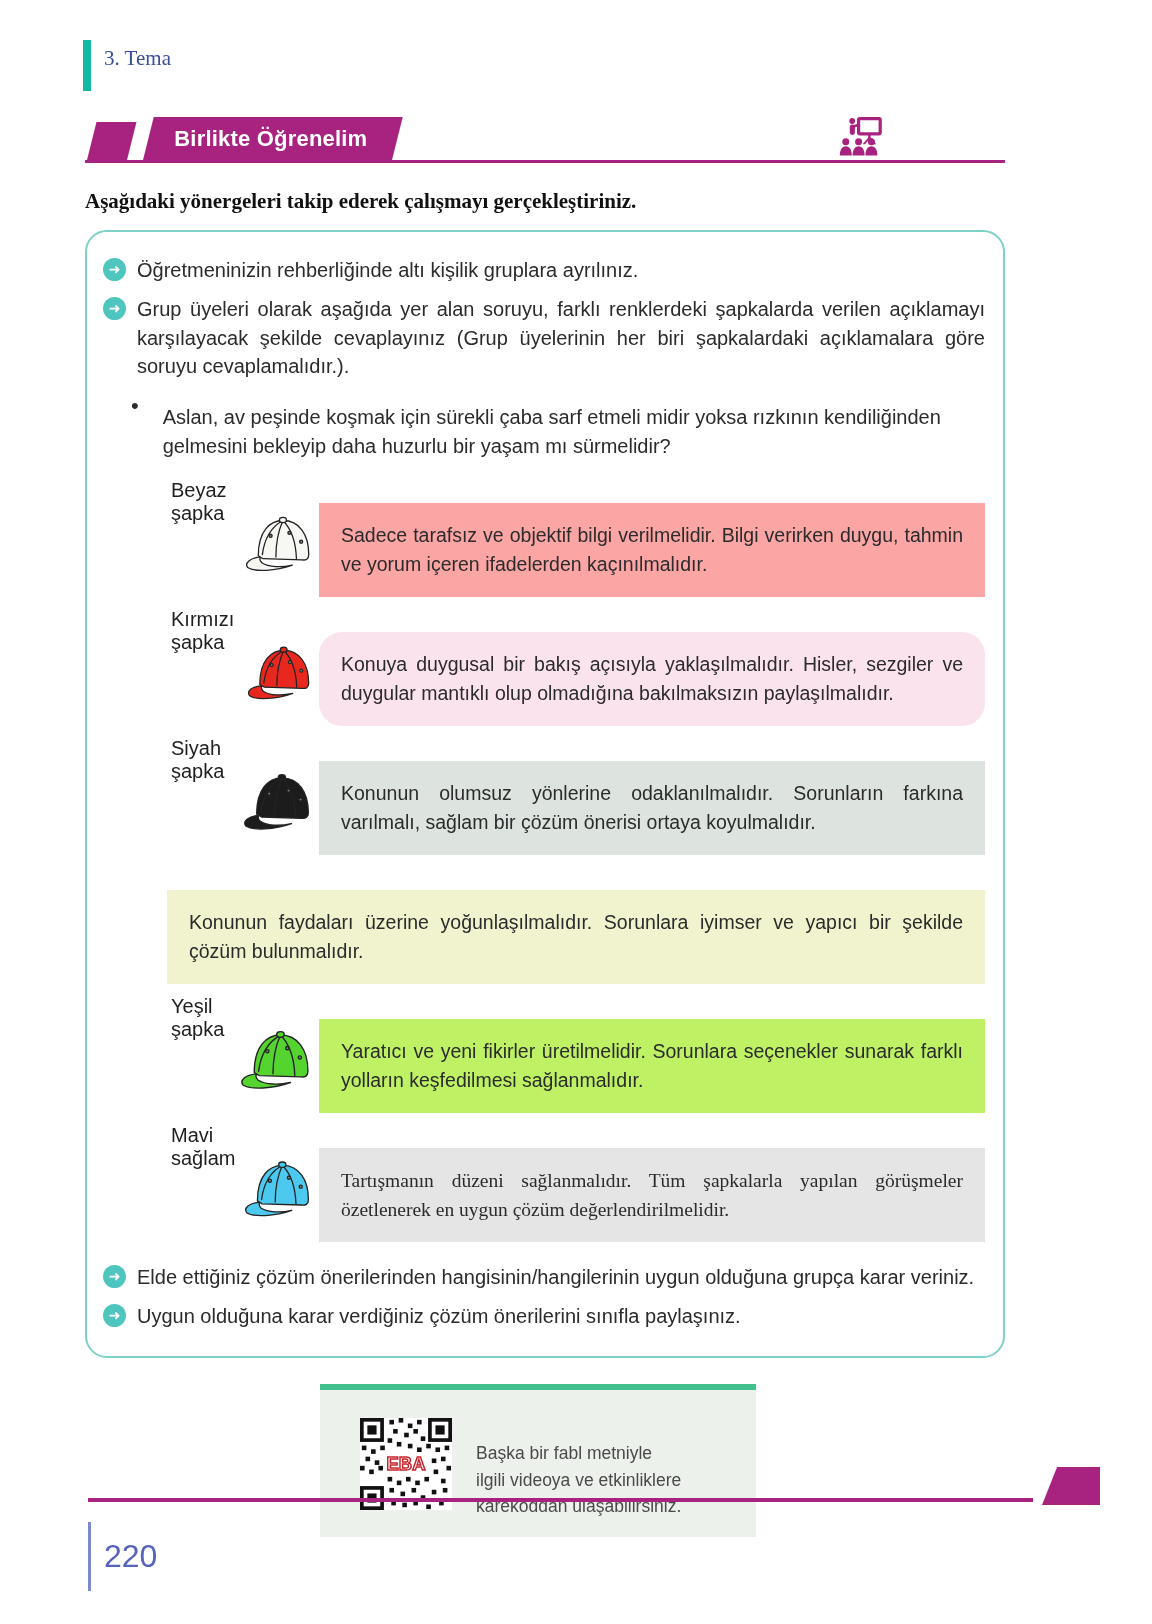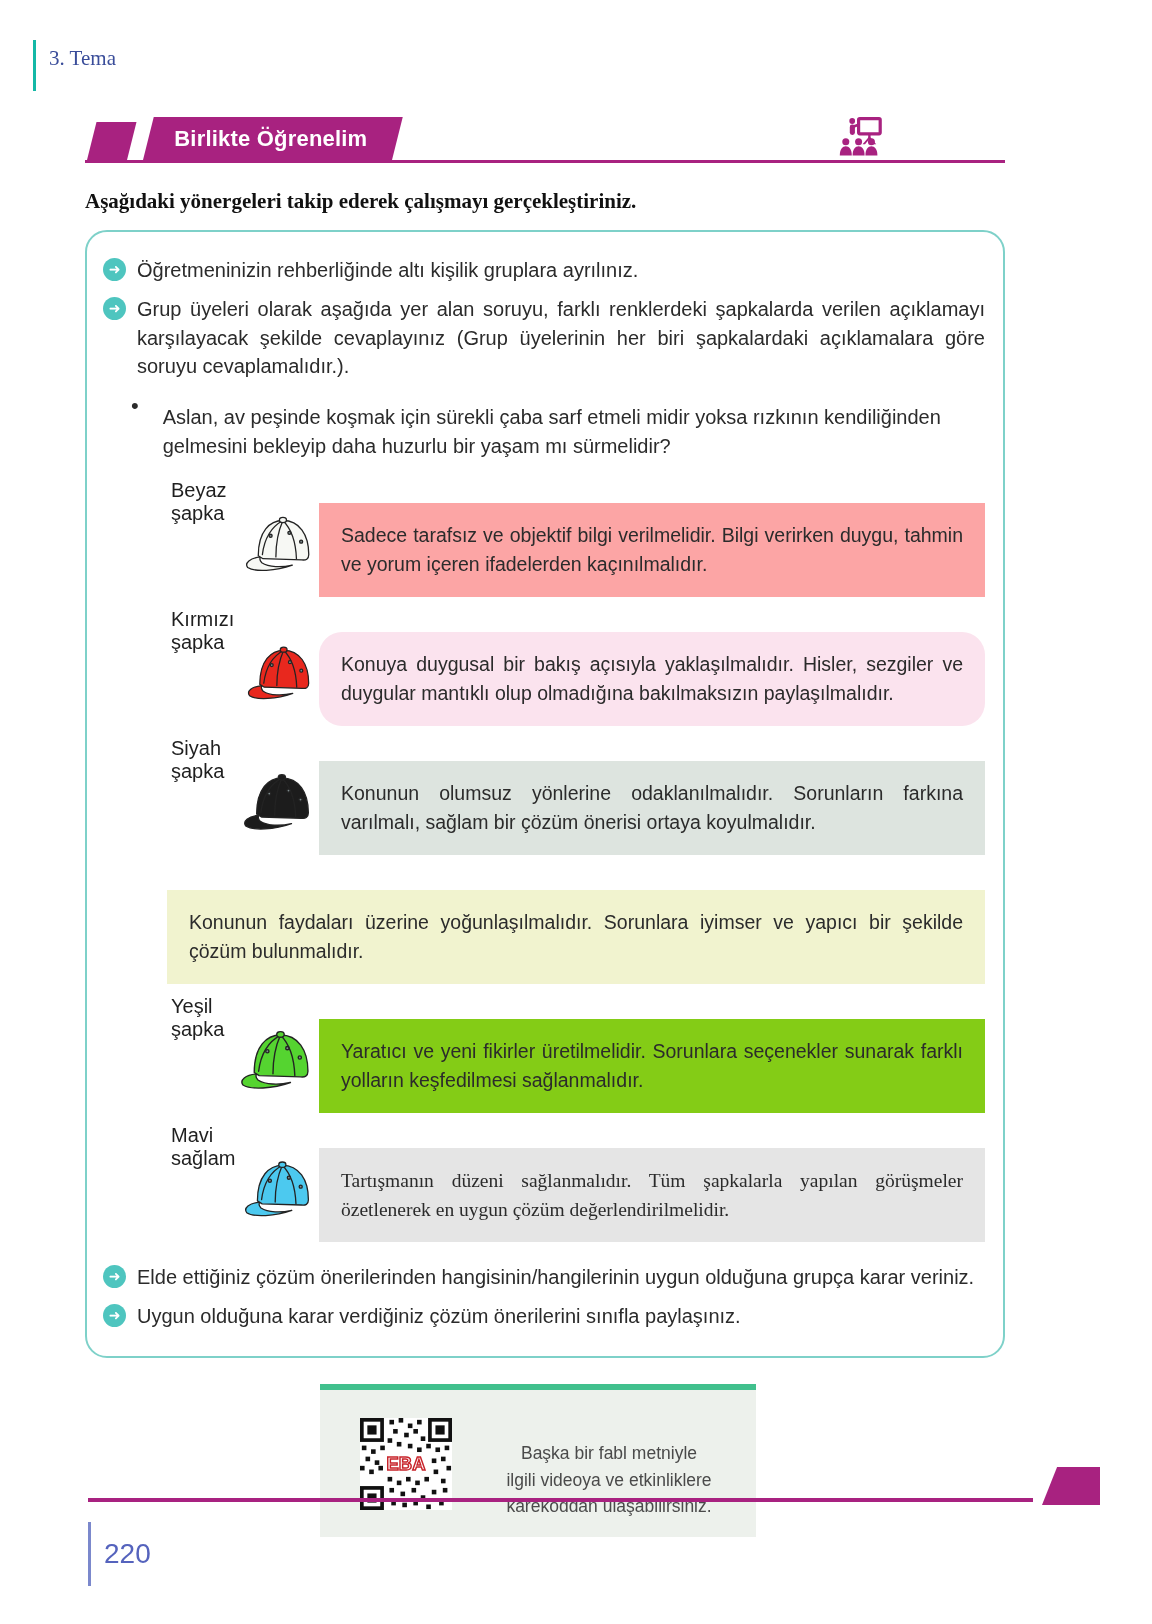--- a/index.html
+++ b/index.html
@@ -2,21 +2,21 @@
 <html lang="tr"><head>
 <meta charset="utf-8">
 <style>
   html,body{margin:0;padding:0;}
   body{
     width:1152px;height:1624px;position:relative;background:#ffffff;
     font-family:"Liberation Sans", sans-serif;color:#2b2b2b;overflow:hidden;
   }
   
   .tema{
-    margin:40px 0 0 33px;border-left:3px solid #14b8a6;padding:6px 0 20px 13px;
+    margin:40px 0 0 83px;border-left:8px solid #14b8a6;padding:6px 0 20px 13px;
     font-family:"Liberation Serif", serif;font-size:21px;color:#3a4d9a;width:200px;
   }
   
   .banner{position:relative;margin:26px 0 0 85px;width:920px;height:46px;}
   .banner::after{
     content:"";position:absolute;left:0;right:0;bottom:0;height:3px;background:#a82280;
   }
   .banner-square{
     position:absolute;left:2px;bottom:3px;width:40px;height:38px;background:#a82280;
     transform:skewX(-14deg);transform-origin:bottom left;
@@ -58,30 +58,30 @@
   .hat-box{
     flex:1;height:94px;margin-top:24px;display:flex;align-items:center;
     padding:0 22px;box-sizing:border-box;
   }
   .hat-box p{margin:0;font-size:19.5px;line-height:1.5;text-align:justify;}
   
   .qr-box{
     margin:26px 0 0 320px;width:436px;box-sizing:border-box;background:#edf1ec;
     border-top:6px solid #41c08d;padding:18px 14px 18px 40px;display:flex;gap:24px;align-items:center;
   }
-  .qr-text{flex:1;text-align:center;color:#4a4a4a;font-size:17.5px;line-height:1.5;margin-top:32px;}
+  .qr-text{flex:1;text-align:left;color:#4a4a4a;font-size:17.5px;line-height:1.5;margin-top:32px;}
   
   .footer-line{position:absolute;left:88px;top:1498px;width:945px;height:4px;background:#a82280;}
   .footer-shape{
     position:absolute;left:1042px;top:1467px;width:58px;height:38px;background:#a82280;
     clip-path:polygon(26% 0,100% 0,100% 100%,0 100%);
   }
   .page-num{
     position:absolute;left:88px;top:1522px;border-left:3px solid #7b88cc;
-    padding:16px 0 16px 13px;font-size:28px;color:#5563bd;
+    padding:16px 0 16px 13px;font-size:32px;color:#5563bd;
   }
 </style>
 </head>
 <body>
 
 <div class="tema">
   <span>3. Tema</span>
 </div>
 
 <div class="banner">
@@ -209,21 +209,21 @@
             <path d="M68,12 C60,30 56,52 56,74" fill="none"></path>
             <path d="M68,12 C84,28 90,50 91,77" fill="none"></path>
             <path d="M68,12 C46,24 36,46 33,70" fill="none"></path>
             <ellipse cx="68" cy="11" rx="6" ry="4.5"></ellipse>
             <circle cx="47" cy="38" r="2.6" fill="#7e8b8d"></circle>
             <circle cx="79" cy="33" r="2.6" fill="#7e8b8d"></circle>
             <circle cx="99" cy="48" r="2.6" fill="#7e8b8d"></circle>
           </g>
         </svg>
       </div>
-      <div class="hat-box" style="background-color: #84cc16;">
+      <div class="hat-box" style="background-color: #bef264;">
         <p>Yaratıcı ve yeni fikirler üretilmelidir. Sorunlara seçenekler sunarak farklı yolların keşfedilmesi sağlanmalıdır.</p>
       </div>
     </div>
 
     <div class="hat-row">
       <div class="hat-left">
         <div class="hat-label">Mavi sağlam</div>
         <svg width="122" height="100" viewBox="0 0 130 104">
           <g stroke="#232323" stroke-width="2.2" stroke-linejoin="round" stroke-linecap="round" fill="#4cc9ef">
             <path d="M30,74 C12,76 2,84 8,92 C20,100 56,98 84,88 C66,92 44,92 32,84 C28,80 28,77 30,74 Z"></path>

